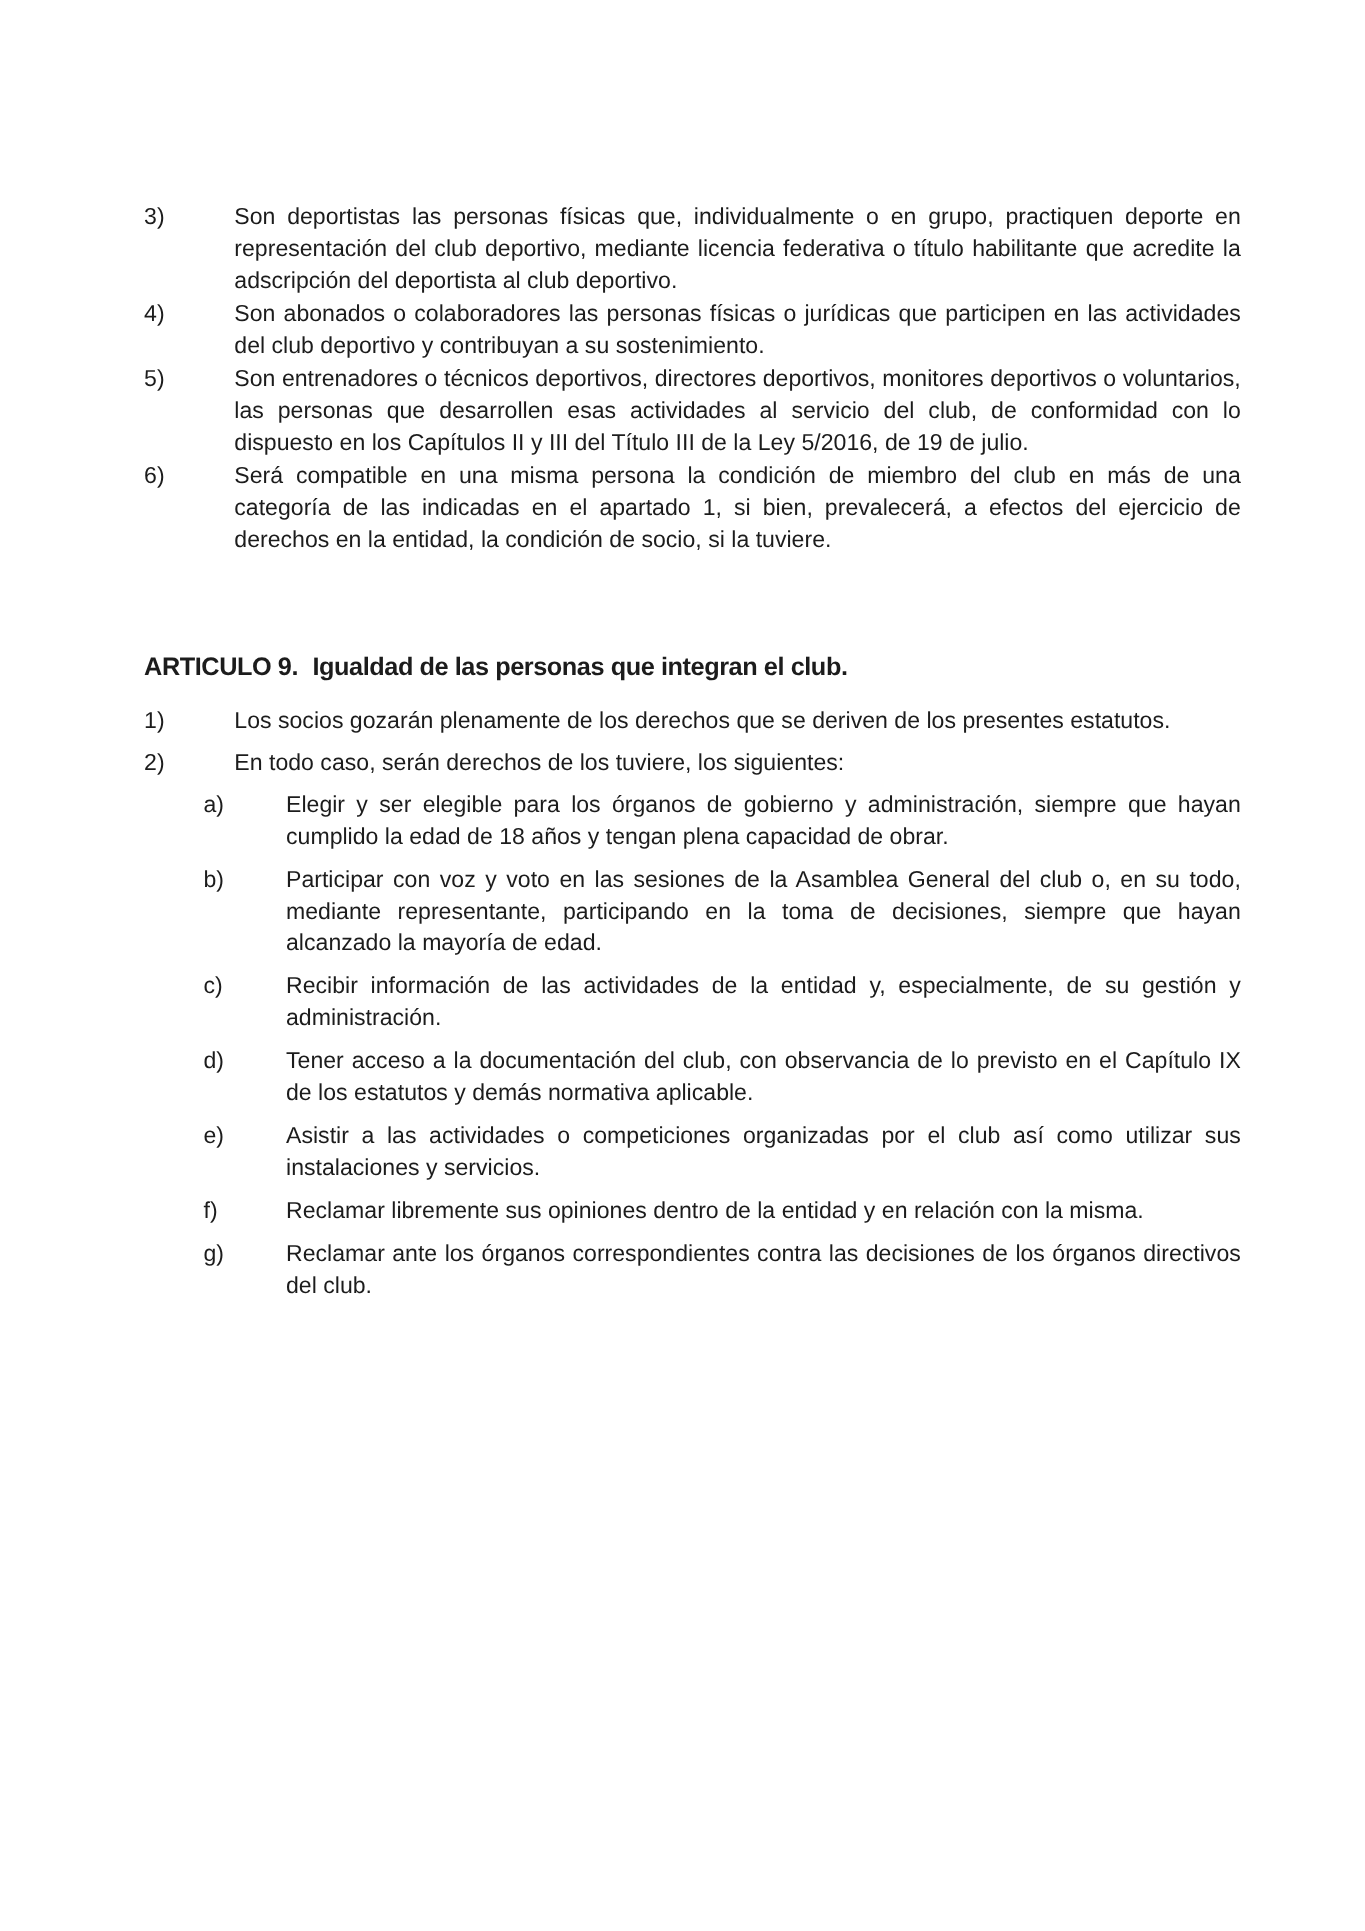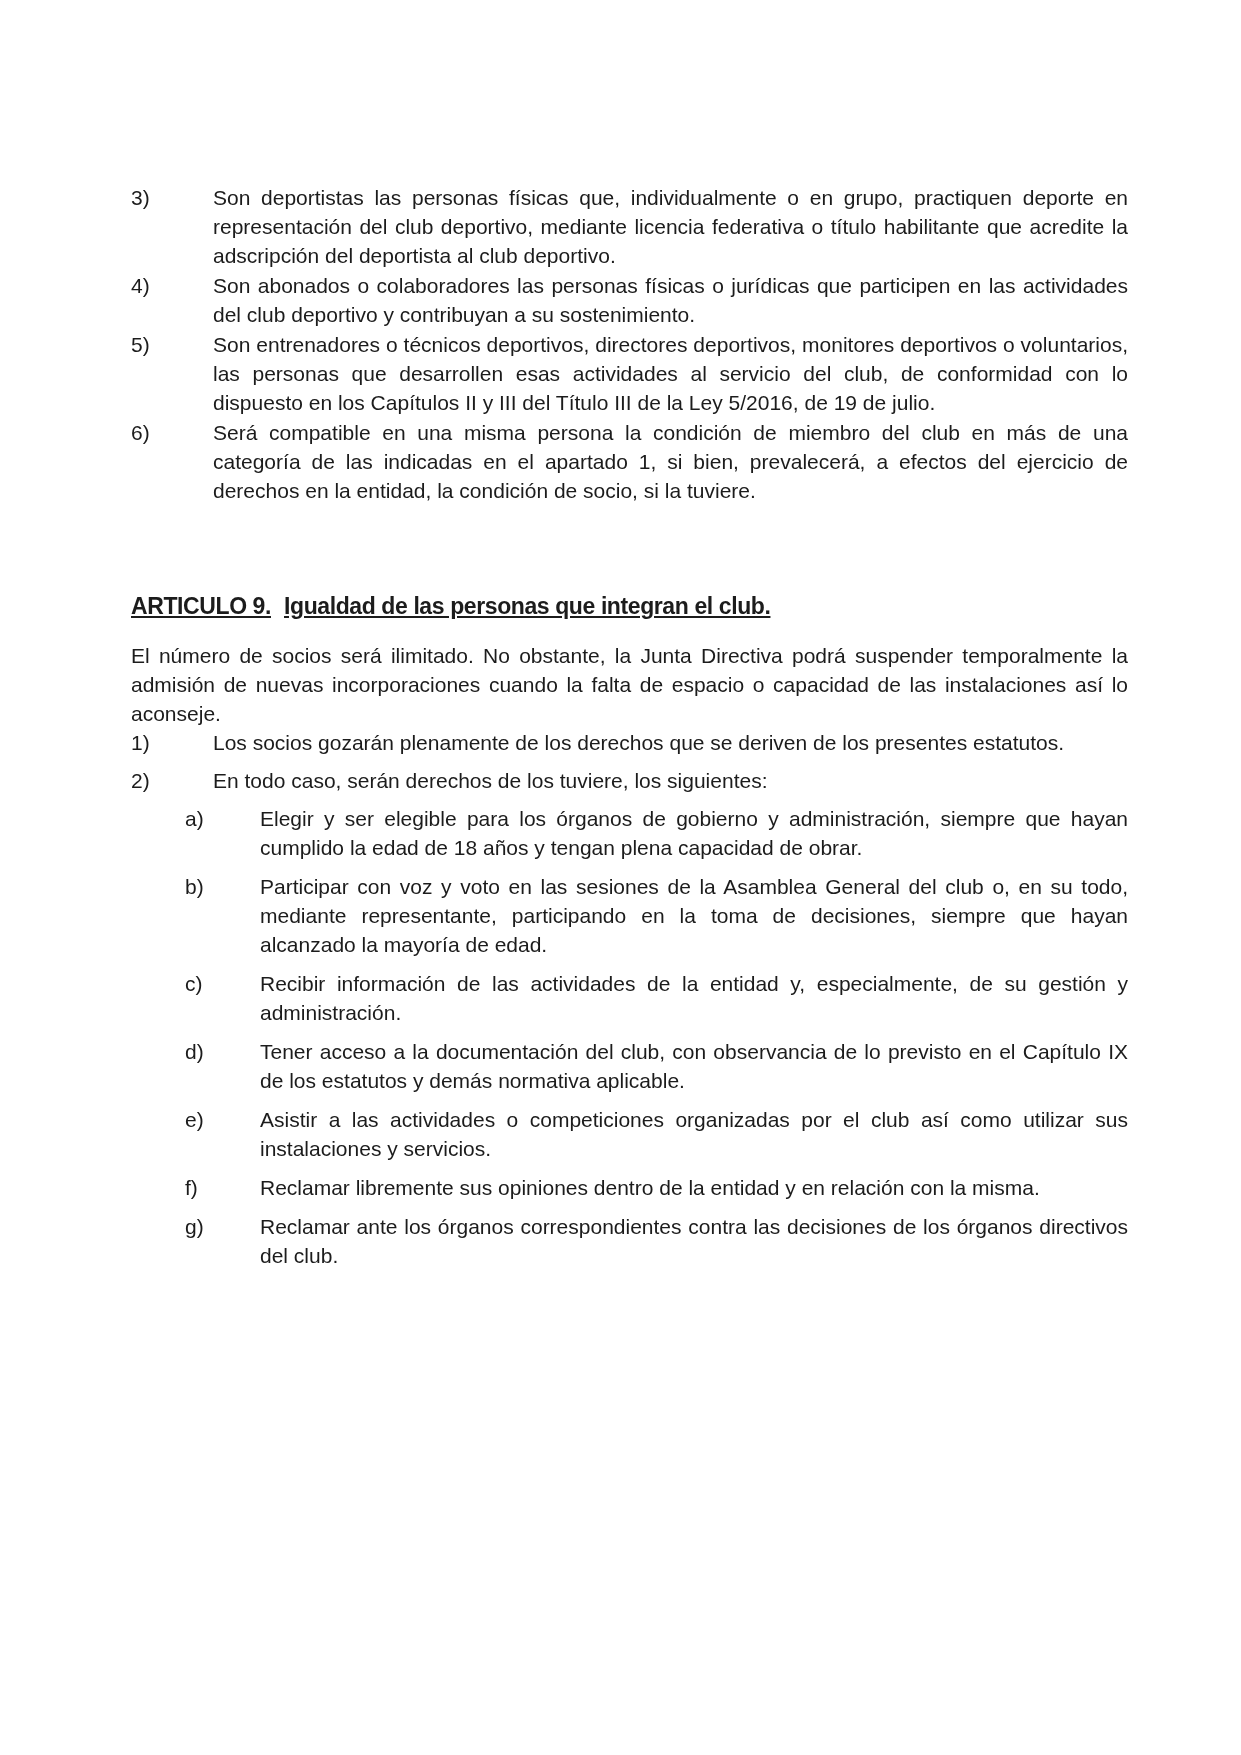--- a/index.html
+++ b/index.html
@@ -36,21 +36,21 @@
     margin-left: 40px;
   }
   .article-heading {
     font-weight: bold;
     font-size: 23px;
     line-height: 29px;
     letter-spacing: -0.4px;
     margin: 50px 0 20px 0;
   }
   .article-heading .heading-title { margin-left: 13px; }
-  .heading-first { margin-top: 87px; text-decoration: underline; }
+  .heading-first { margin-top: 87px; }
   .paragraph {
     margin: 0;
     text-align: justify;
   }
   .a11-list .item { margin-bottom: 9px; }
   .sub-list {
     margin-left: 54px;
   }
   .sub-list .item { margin-bottom: 10px; }
   .sub-list .item .marker { flex: 0 0 35px; }
@@ -76,21 +76,20 @@
     <div class="item">
       <span class="marker">6)</span>
       <span class="text">Será compatible en una misma persona la condición de miembro del club en más de una categoría de las indicadas en el apartado 1, si bien, prevalecerá, a efectos del ejercicio de derechos en la entidad, la condición de socio, si la tuviere.</span>
     </div>
   </div>
 
   <h2 class="article-heading heading-first">
     <span class="heading-number">ARTICULO 9.</span><span class="heading-title">Igualdad de las personas que integran el club.</span>
   </h2>
 
-  <p class="paragraph">El número de socios será ilimitado. No obstante, la Junta Directiva podrá suspender temporalmente la admisión de nuevas incorporaciones cuando la falta de espacio o capacidad de las instalaciones así lo aconseje.</p>
 
 
   <div class="num-list a11-list">
     <div class="item">
       <span class="marker">1)</span>
       <span class="text">Los socios gozarán plenamente de los derechos que se deriven de los presentes estatutos.</span>
     </div>
     <div class="item">
       <span class="marker">2)</span>
       <span class="text">En todo caso, serán derechos de los tuviere, los siguientes:</span>

